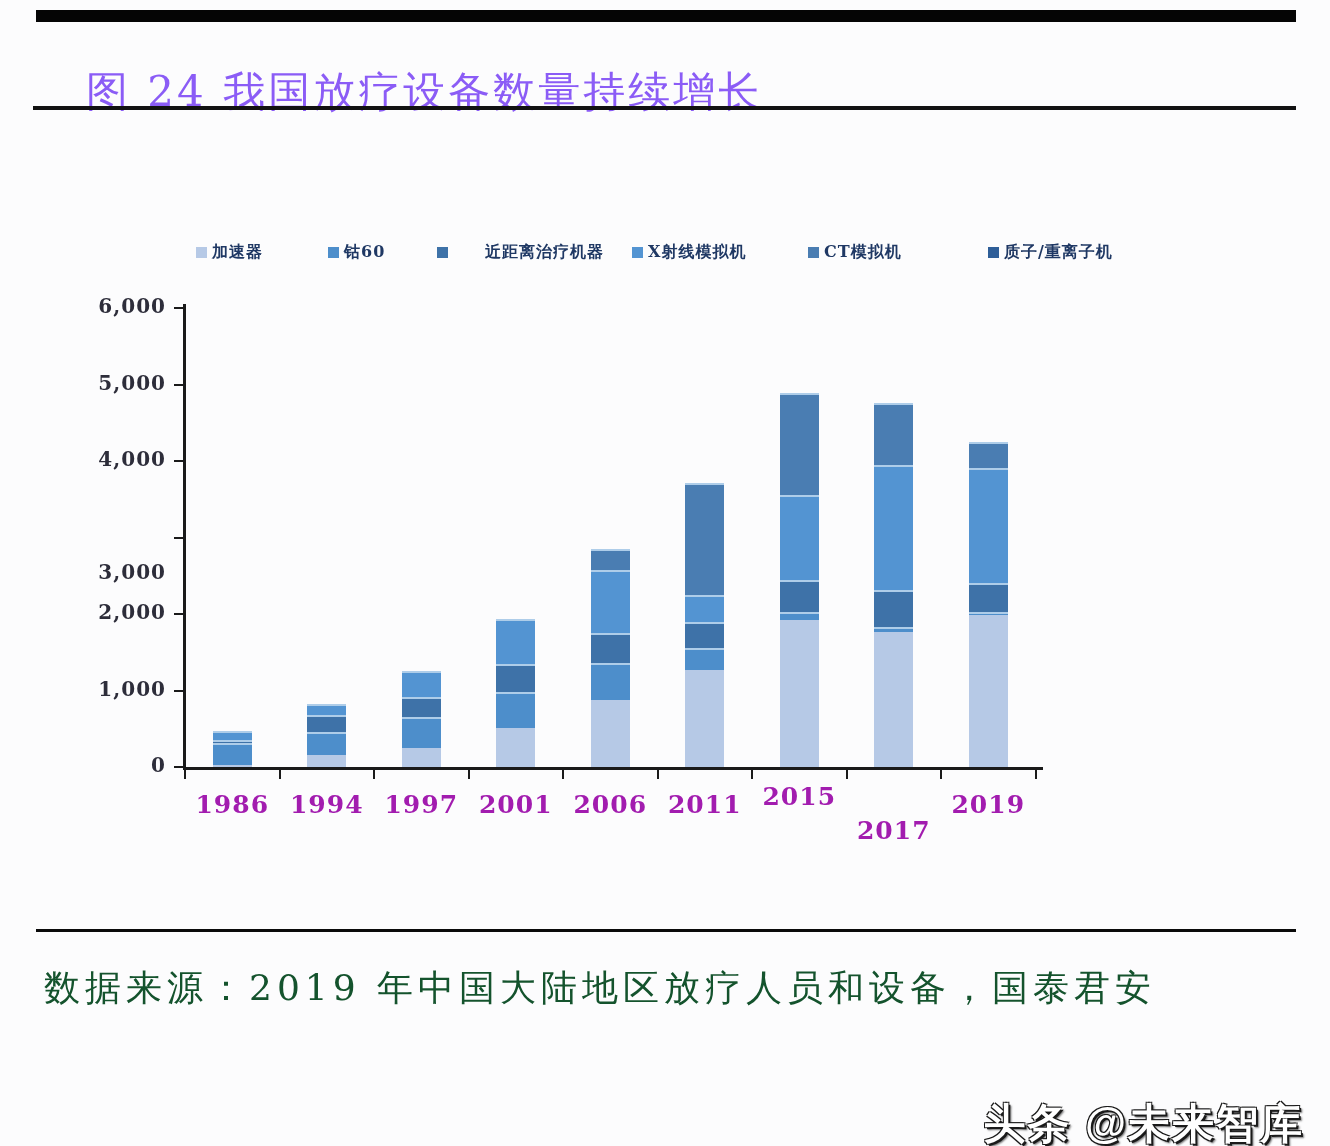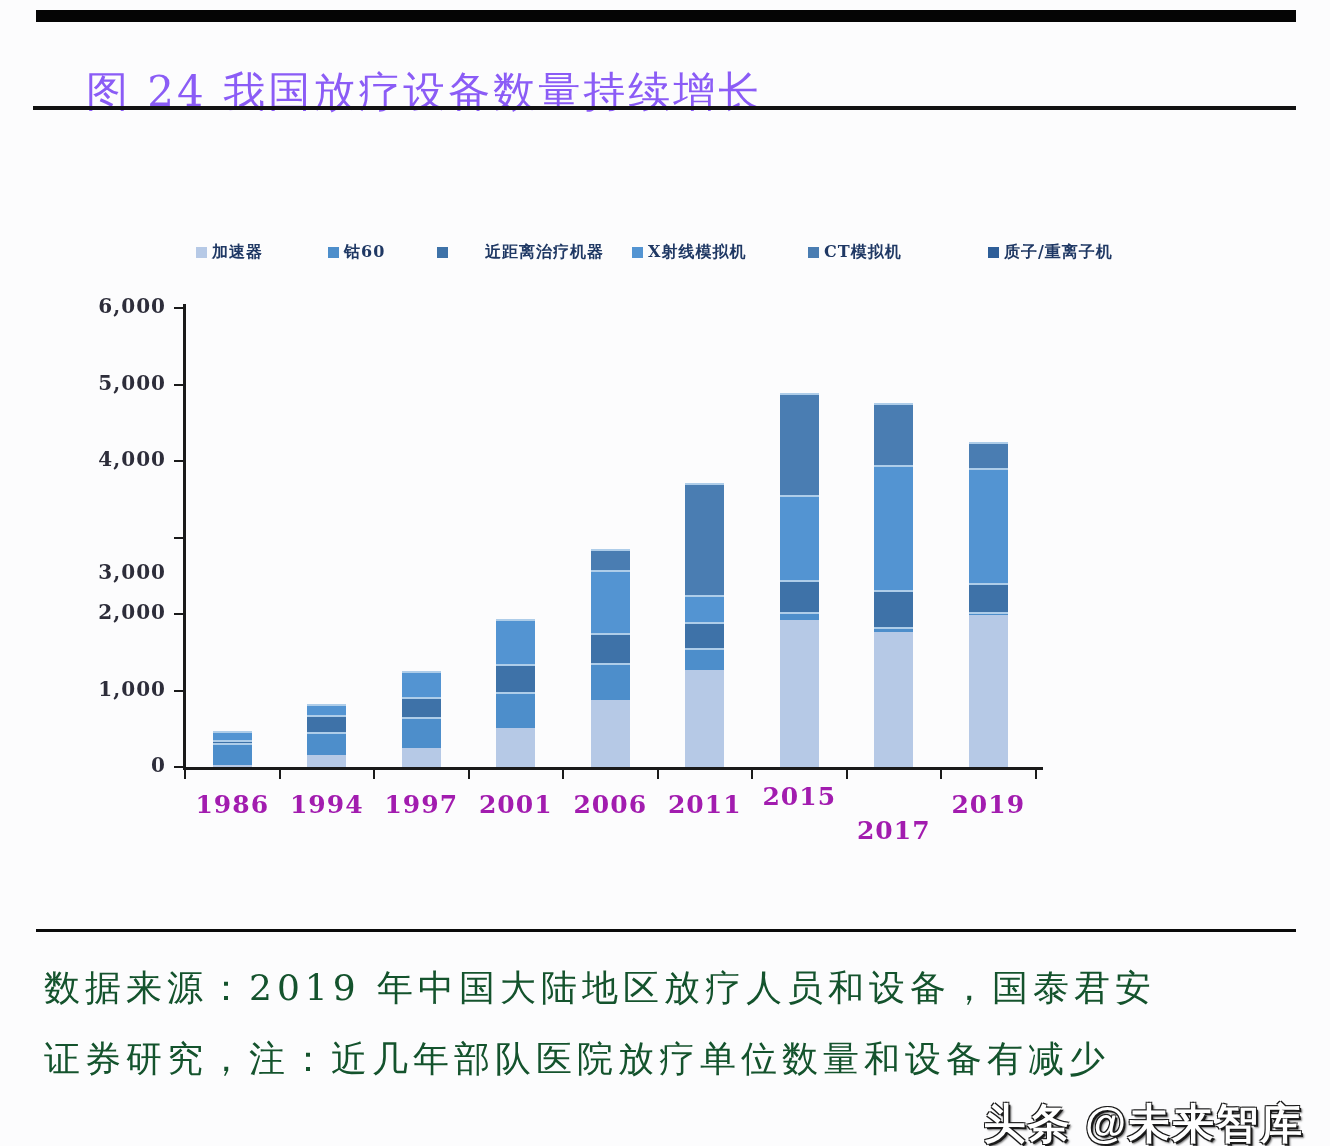--- a/index.html
+++ b/index.html
@@ -186,17 +186,16 @@
         <div class="bar-seg edged" style="height: 115.897px; background: rgb(83, 148, 210);"></div>
         <div class="bar-seg edged" style="height: 25.6275px; background: rgb(74, 125, 178);"></div>
       </div>
       <div class="xtick-label" style="left: 941px; width: 94.5px; top: 790px;">2019</div>
     </div>
 
   <div class="bottom-rule"></div>
 
   <div class="source-note">
     <div>数据来源：2019 年中国大陆地区放疗人员和设备，国泰君安</div>
-    <div>证券研究，注：近几年部队医院放疗单位数量和设备有减少</div>
   </div>
 
   <div class="watermark">头条 @未来智库</div>
 </div>
 
 </body></html>

